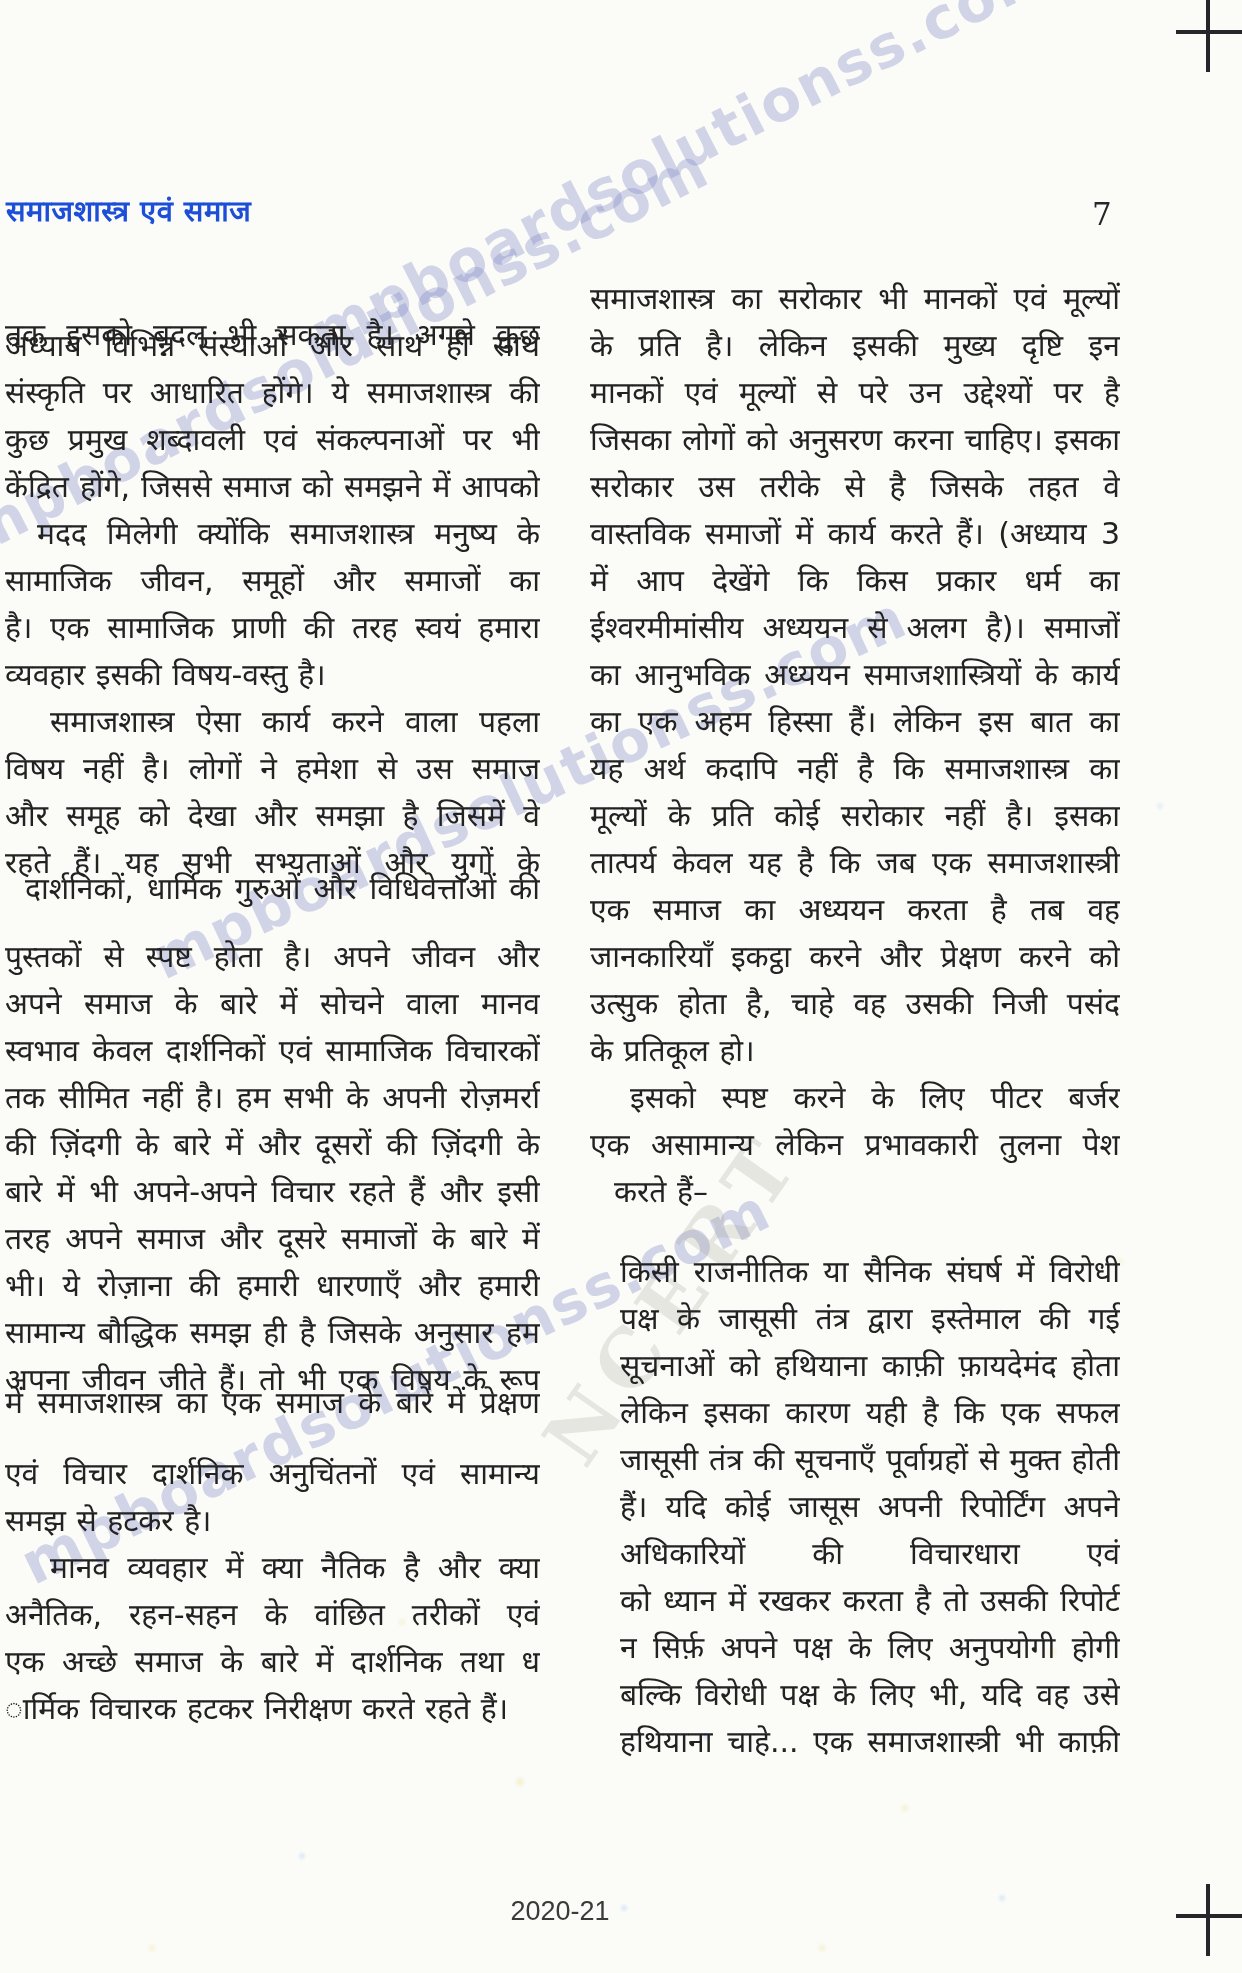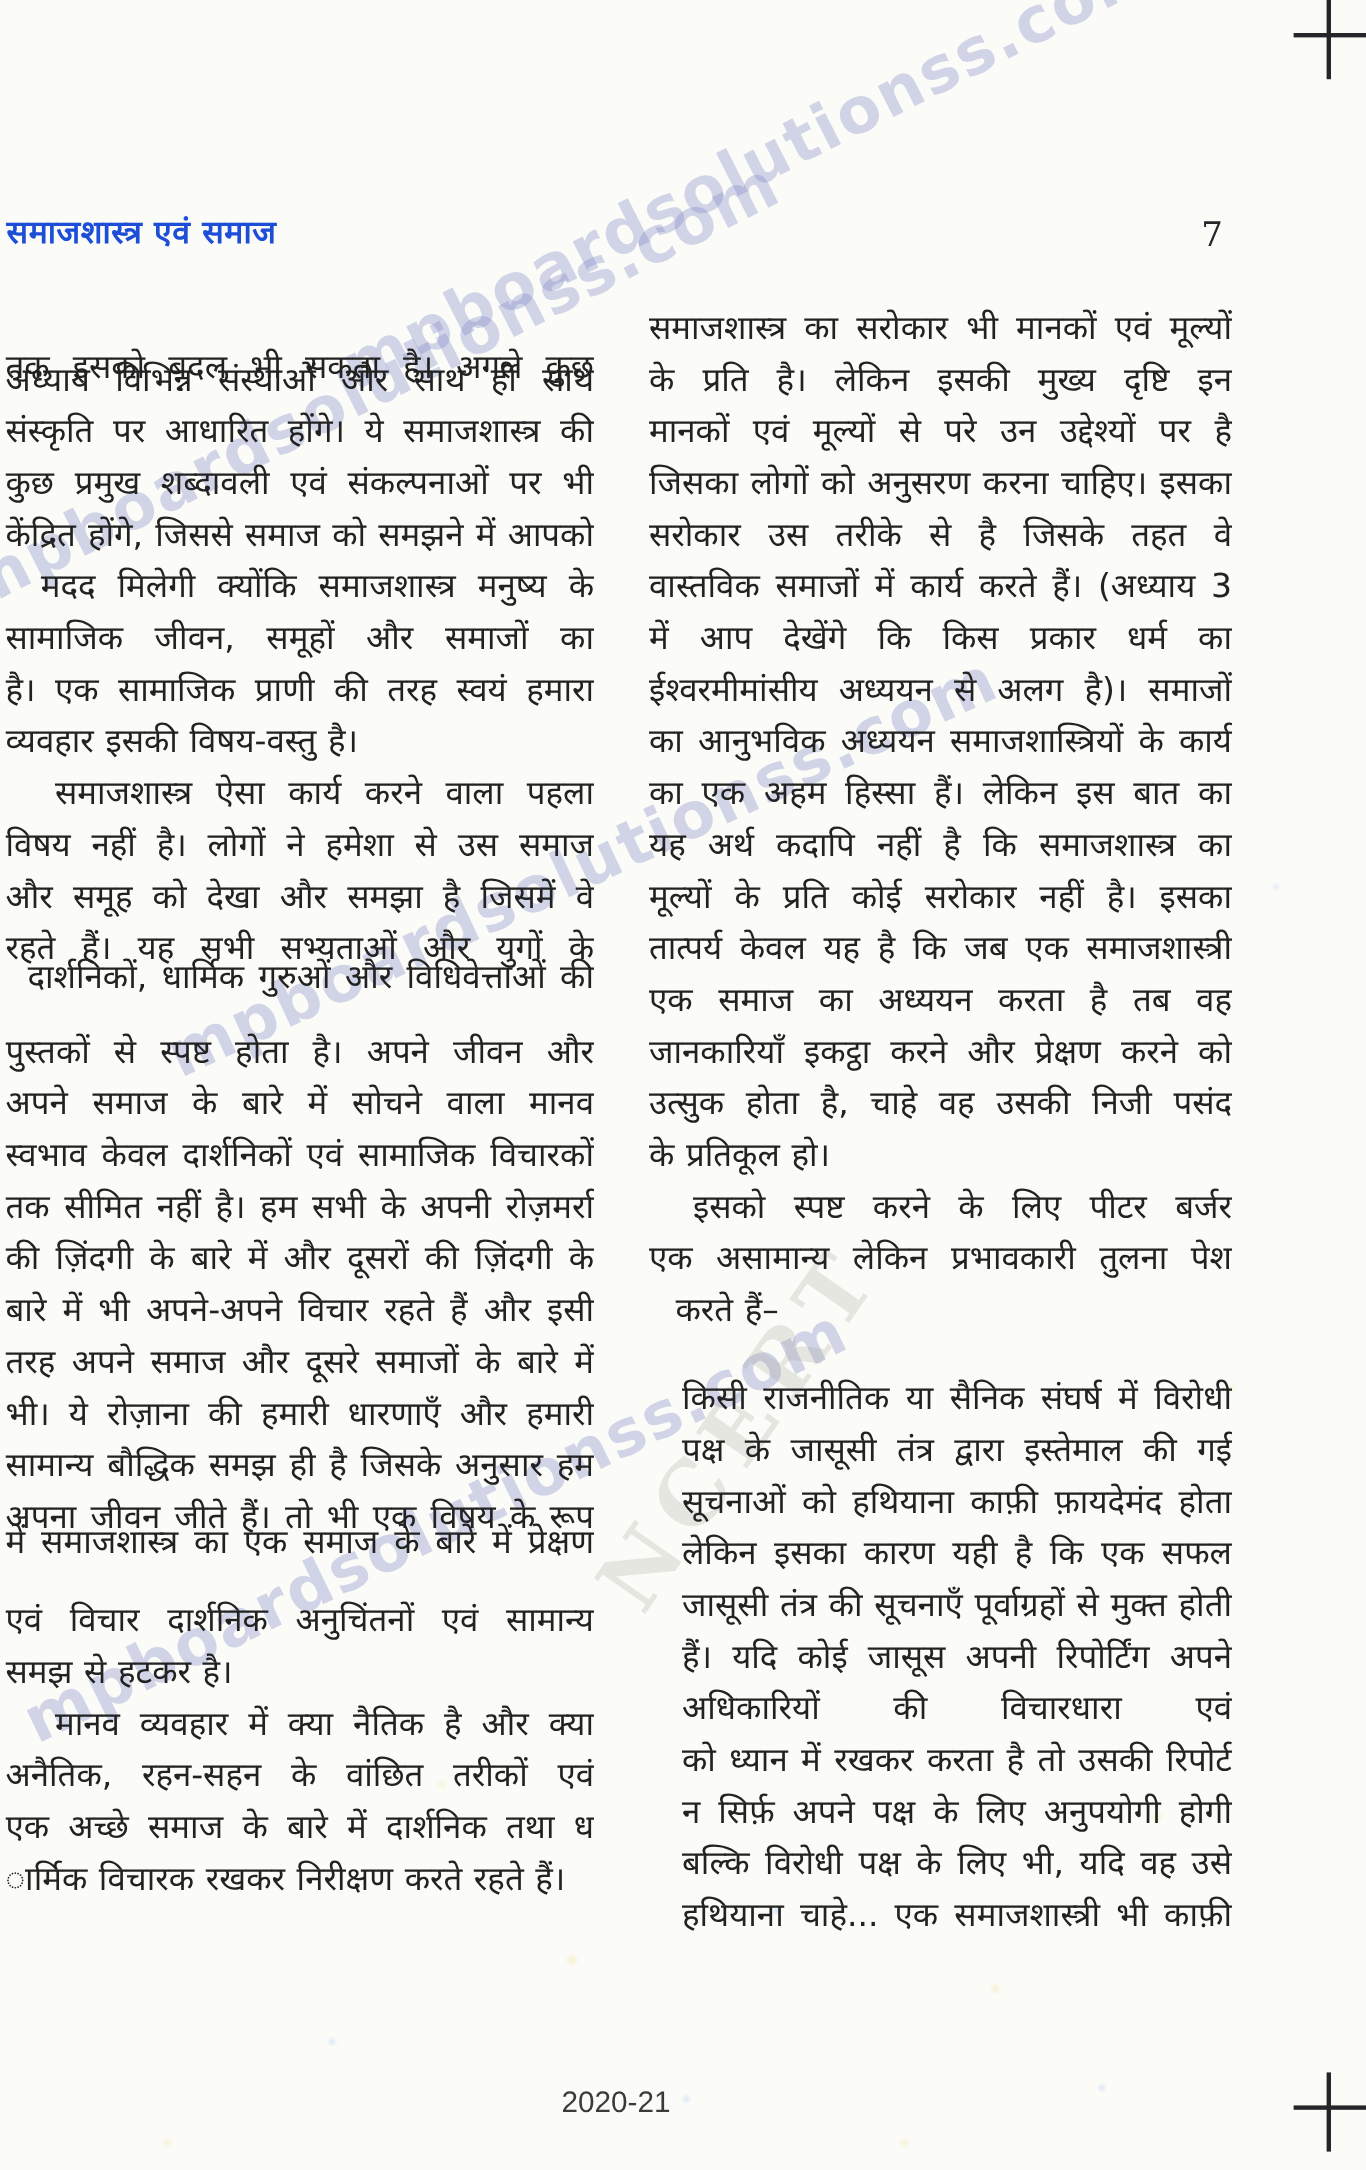--- a/index.html
+++ b/index.html
@@ -104,21 +104,21 @@
     <div class="line" style="top: 940px;">तरह अपने समाज और दूसरे समाजों के बारे में</div>
     <div class="line" style="top: 987px;">भी। ये रोज़ाना की हमारी धारणाएँ और हमारी</div>
     <div class="line" style="top: 1034px;">सामान्य बौद्धिक समझ ही है जिसके अनुसार हम</div>
     <div class="line" style="top: 1081px;">अपना जीवन जीते हैं। तो भी एक विषय के रूप</div>
     <div class="line" style="top: 1104px;">में समाजशास्त्र का एक समाज के बारे में प्रेक्षण</div>
     <div class="line" style="top: 1175px;">एवं विचार दार्शनिक अनुचिंतनों एवं सामान्य बौद्धिक</div>
     <div class="line end" style="top: 1222px;">समझ से हटकर है।</div>
     <div class="line" style="top: 1269px; padding-left: 45px;">मानव व्यवहार में क्या नैतिक है और क्या</div>
     <div class="line" style="top: 1316px;">अनैतिक, रहन-सहन के वांछित तरीकों एवं</div>
     <div class="line" style="top: 1363px;">एक अच्छे समाज के बारे में दार्शनिक तथा ध</div>
-    <div class="line end" style="top: 1410px;">ार्मिक विचारक रखकर निरीक्षण करते रहते हैं।</div>
+    <div class="line end" style="top: 1410px;">ार्मिक विचारक हटकर निरीक्षण करते रहते हैं।</div>
   </div>
 <div class="col" id="col-right">
     <div class="line" style="top: 0px;">समाजशास्त्र का सरोकार भी मानकों एवं मूल्यों</div>
     <div class="line" style="top: 47px;">के प्रति है। लेकिन इसकी मुख्य दृष्टि इन</div>
     <div class="line" style="top: 94px;">मानकों एवं मूल्यों से परे उन उद्देश्यों पर है</div>
     <div class="line" style="top: 141px;">जिसका लोगों को अनुसरण करना चाहिए। इसका</div>
     <div class="line" style="top: 188px;">सरोकार उस तरीके से है जिसके तहत वे</div>
     <div class="line" style="top: 235px;">वास्तविक समाजों में कार्य करते हैं। (अध्याय 3</div>
     <div class="line" style="top: 282px;">में आप देखेंगे कि किस प्रकार धर्म का समाजशास्त्र</div>
     <div class="line" style="top: 329px;">ईश्वरमीमांसीय अध्ययन से अलग है)। समाजों</div>

